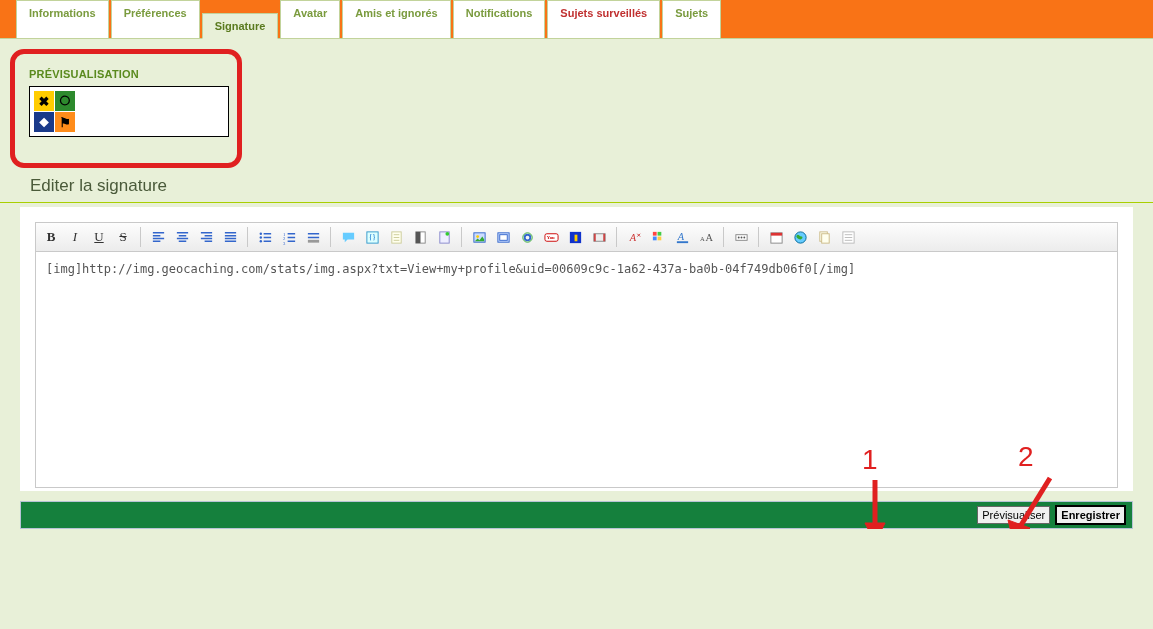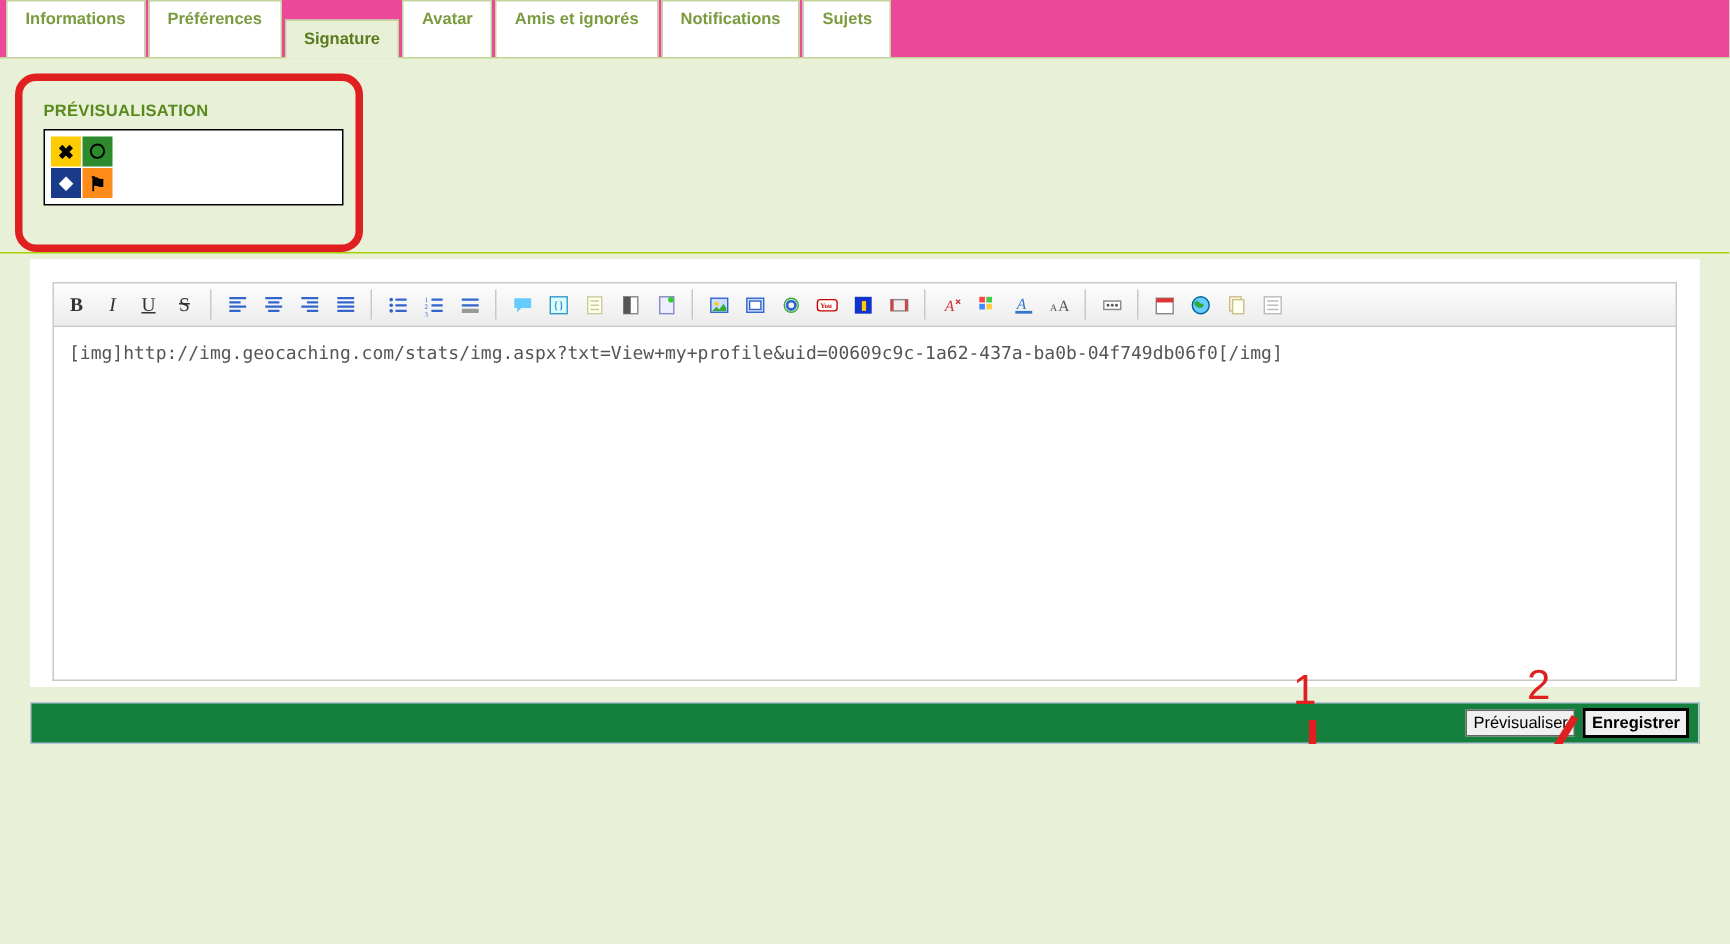--- a/index.html
+++ b/index.html
@@ -6,22 +6,22 @@
   body {
     font-family: Verdana, Arial, sans-serif;
     font-size: 11px;
     background: #e8f0d8;
     color: #333;
     width: 1153px;
   }
   
   .tabs {
     display: flex;
-    background: #ec4899;
-    padding: 0 4px;
+    background: #f97316;
+    padding: 0 16px;
     gap: 0;
   }
   .tab {
     padding: 6px 12px;
     color: #7a9b3e;
     font-size: 11px;
     cursor: pointer;
     background: #fff;
     border: 1px solid #c2d39b;
     border-bottom: none;
@@ -192,36 +192,38 @@
 <div class="page-shell">
 
 <div class="tabline">
   <div class="tabs">
     <div class="tab">Informations</div>
     <div class="tab">Préférences</div>
     <div class="tab active">Signature</div>
     <div class="tab">Avatar</div>
     <div class="tab">Amis et ignorés</div>
     <div class="tab">Notifications</div>
+    <div class="tab red">Sujets surveillés</div>
     <div class="tab">Sujets</div>
   </div>
 </div>
 
 <div class="highlight-box">
   <div class="prev-title">PRÉVISUALISATION</div>
   <div class="stats-card">
     <div class="stats-icons">
       <div class="si y">✖</div>
       <div class="si g">🞅</div>
       <div class="si b">⬥</div>
       <div class="si o">⚑</div>
     </div>
   </div>
 </div>
 
+<div class="section-title">Editer la signature</div>
 <hr class="hr-green">
 
 <div class="editor-wrap">
   <div class="toolbar">
 
     <div class="tb-group">
       <div class="tb-btn" style="font-weight:bold;">B</div>
       <div class="tb-btn" style="font-style:italic;">I</div>
       <div class="tb-btn" style="text-decoration:underline;">U</div>
       <div class="tb-btn" style="text-decoration:line-through;">S</div>

